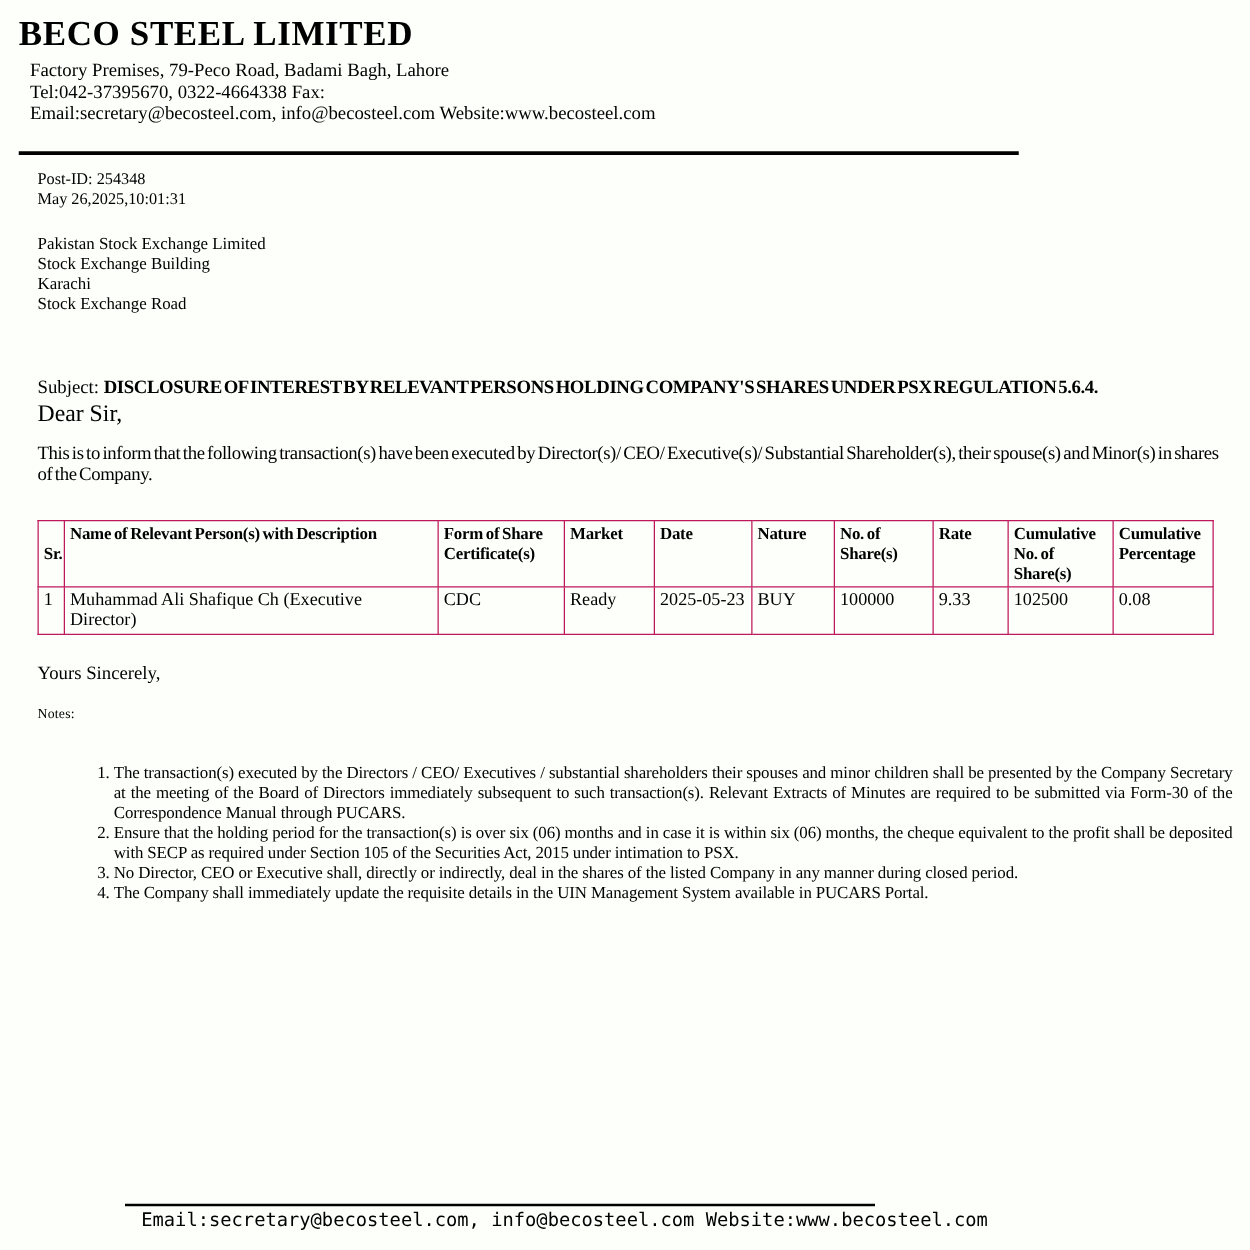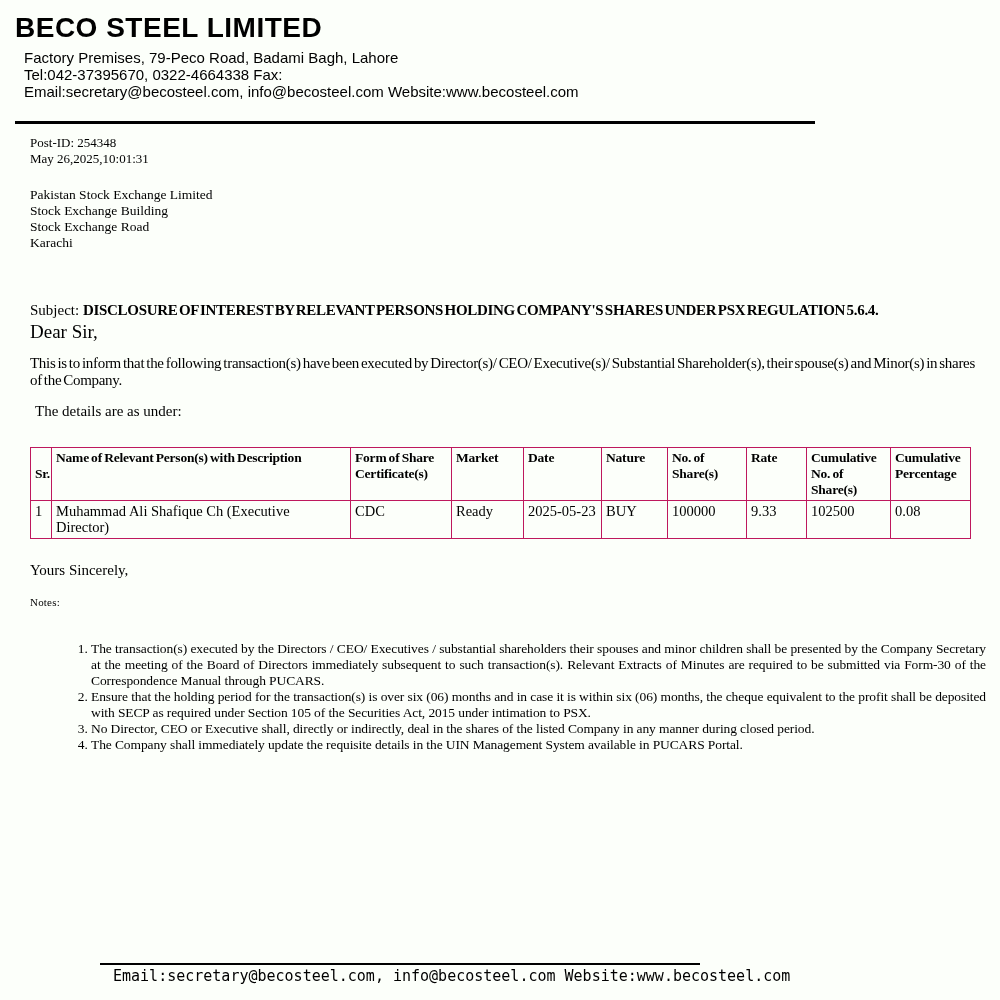--- a/index.html
+++ b/index.html
@@ -12,21 +12,21 @@
     position: relative;
     background: #fcfffa;
     color: #000;
     font-family: "Liberation Serif", serif;
     overflow: hidden;
   }
 
   
   .letterhead {
     padding: 13px 0 0 15px;
-    font-family: Liberation Sans, sans-serif;
+    font-family: Liberation Serif, serif;
   }
   .company-name {
     font-size: 28px;
     font-weight: bold;
     line-height: 30px;
     letter-spacing: 0.5px;
     white-space: nowrap;
   }
   .letterhead-lines {
     margin-top: 6px;
@@ -184,31 +184,30 @@
 <div class="content">
 
   <div class="post-block">
     <div>Post-ID: 254348</div>
     <div>May 26,2025,10:01:31</div>
   </div>
 
   <div class="recipient-block">
     <div>Pakistan Stock Exchange Limited</div>
     <div>Stock Exchange Building</div>
+    <div>Karachi</div>
     <div>Stock Exchange Road</div>
-    <div>Karachi</div>
   </div>
 
   <div class="subject-line"><span>Subject: </span><span class="subject-text">DISCLOSURE OF INTEREST BY RELEVANT PERSONS HOLDING COMPANY'S SHARES UNDER PSX REGULATION 5.6.4.</span></div>
 
   <div class="salutation">Dear Sir,</div>
 
   <div class="body-para">This is to inform that the following transaction(s) have been executed by Director(s)/ CEO/ Executive(s)/ Substantial Shareholder(s), their spouse(s) and Minor(s) in shares of the Company.</div>
 
-  <div class="details-intro">The details are as under:</div>
 
   <table class="disclosure-table">
     <colgroup>
       <col style="width:21px">
         <col style="width:299px">
         <col style="width:101px">
         <col style="width:72px">
         <col style="width:78px">
       <col style="width:66px">
         <col style="width:79px">

